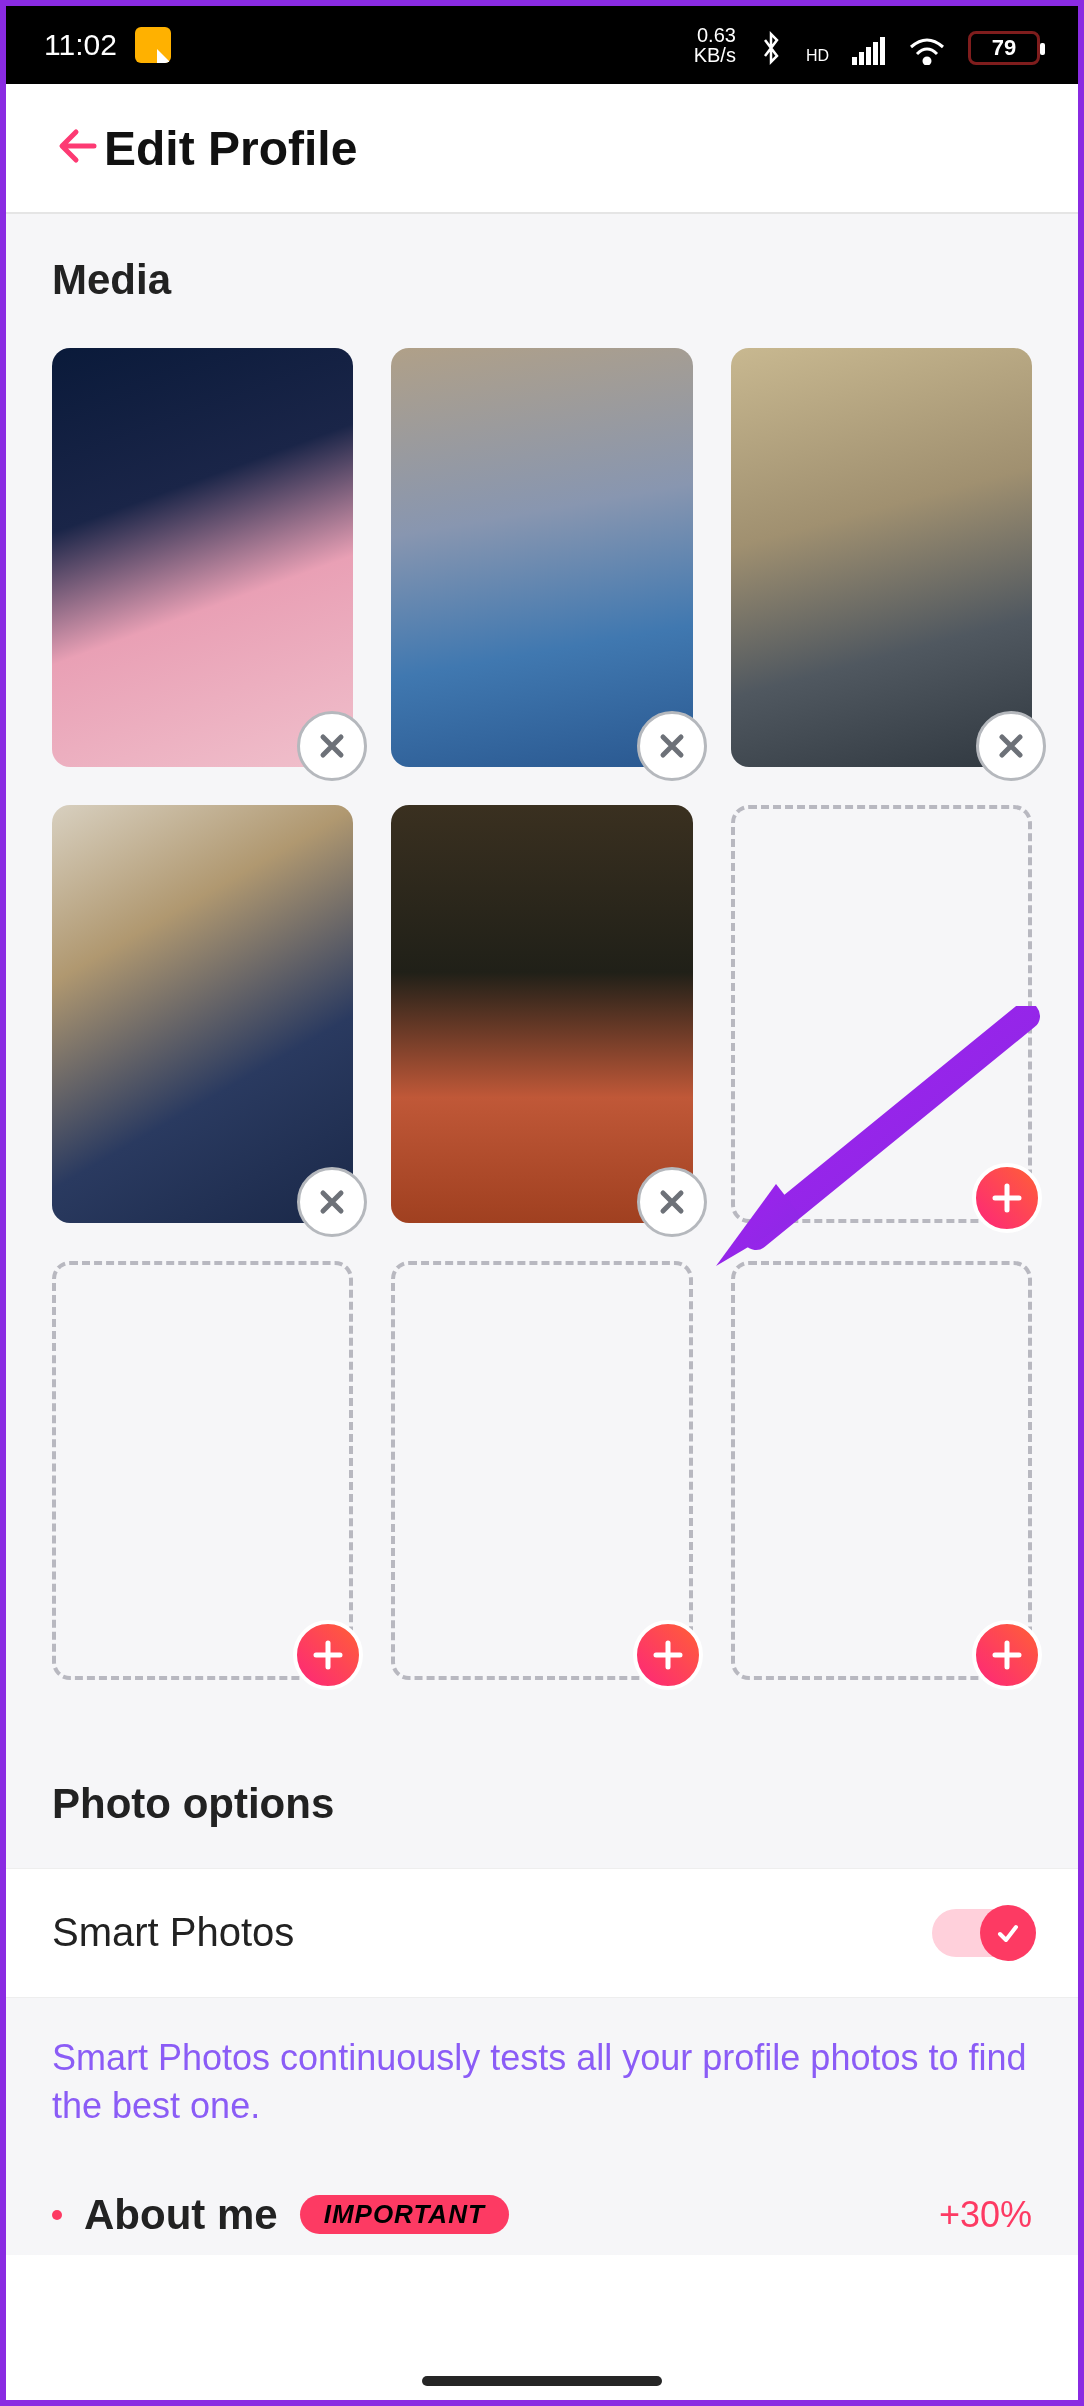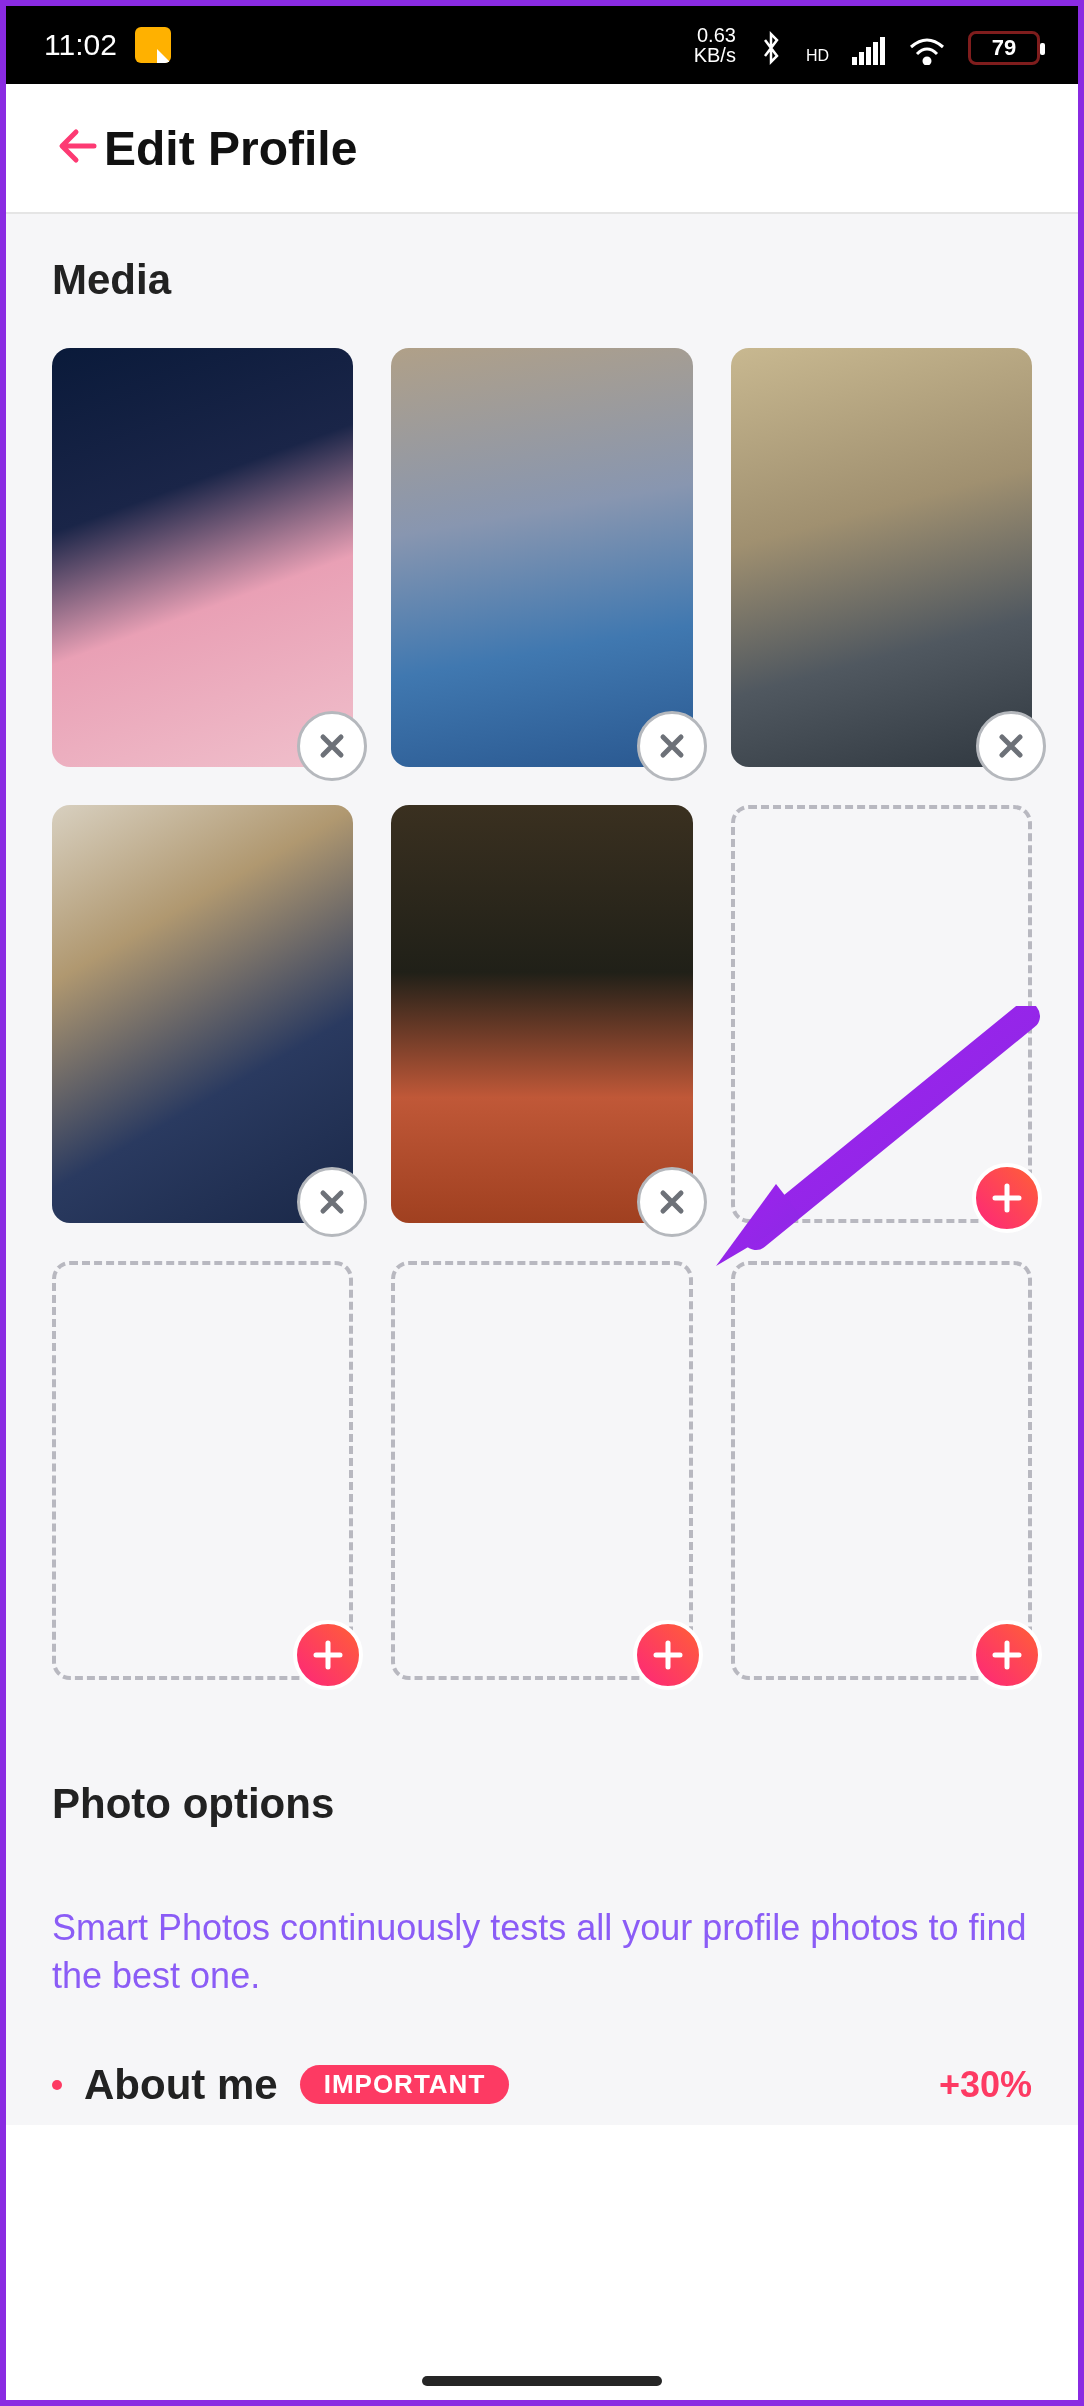--- a/index.html
+++ b/index.html
@@ -43,22 +43,22 @@
   .photo-options-h { font-size: 42px; font-weight: 700; color: #222; padding: 40px 46px 40px; }
   .row-white { background: #fff; display: flex; align-items: center; justify-content: space-between; padding: 40px 46px; border-top: 1px solid #eee; border-bottom: 1px solid #eee; }
   .row-label { font-size: 40px; color: #222; }
   .toggle { width: 100px; height: 48px; background: #ffd0db; border-radius: 24px; position: relative; cursor: pointer; }
   .toggle .knob { width: 56px; height: 56px; background: #fd3a63; border-radius: 50%; position: absolute; right: -4px; top: -4px; display: flex; align-items: center; justify-content: center; color: #fff; }
   .tip { font-size: 36px; color: #8b5cf6; padding: 36px 46px 60px; line-height: 1.35; }
 
   .about-row { display: flex; align-items: center; gap: 22px; padding: 0 46px 16px; position: relative; }
   .dot { width: 10px; height: 10px; background: #fd3a63; border-radius: 50%; }
   .about-title { font-size: 42px; font-weight: 700; color: #222; }
-  .pill { background: #fd3a63; color: #ffffff; font-size: 26px; font-weight: 700; padding: 4px 24px; border-radius: 24px; letter-spacing: 1px; }
-  .pct { font-size: 36px; color: #fd3a63; font-weight: 700; margin-left: auto; }
+  .pill { background: #fd3a63; color: #000000; font-size: 26px; font-weight: 700; padding: 4px 24px; border-radius: 24px; letter-spacing: 1px; font-style: italic; }
+  .pct { font-size: 36px; color: #fd3a63; font-weight: 400; margin-left: auto; }
 
   .home-ind { position: absolute; bottom: 14px; left: 50%; transform: translateX(-50%); width: 240px; height: 10px; background: #000; border-radius: 6px; opacity: .85; }
 
   .arrow { position: absolute; left: 700px; top: 1000px; pointer-events: none; z-index: 50; }
 </style>
 </head>
 <body>
 
 <div class="inner">
 
@@ -175,20 +175,30 @@
           <div class="action-btn add">
             <svg width="34" height="34" viewBox="0 0 34 34" stroke="#fff" stroke-width="5" stroke-linecap="round">
               <path d="M17 5 V29 M5 17 H29"></path>
             </svg>
           </div>
         </div>
       </div>
 
     <div class="photo-options-h">Photo options</div>
 
+    <div class="row-white">
+      <span class="row-label">Smart Photos</span>
+      <span class="toggle">
+        <span class="knob">
+          <svg width="26" height="26" viewBox="0 0 26 26" fill="none" stroke="#fff" stroke-width="4" stroke-linecap="round" stroke-linejoin="round">
+              <path d="M5 14 L11 20 L21 7"></path>
+            </svg>
+        </span>
+      </span>
+    </div>
 
     <div class="tip">Smart Photos continuously tests all your profile photos to find the best one.</div>
 
     <div class="about-row">
       <span class="dot"></span>
       <span class="about-title">About me</span>
       <span class="pill">IMPORTANT</span>
       <span class="pct">+30%</span>
     </div>
   </div>

